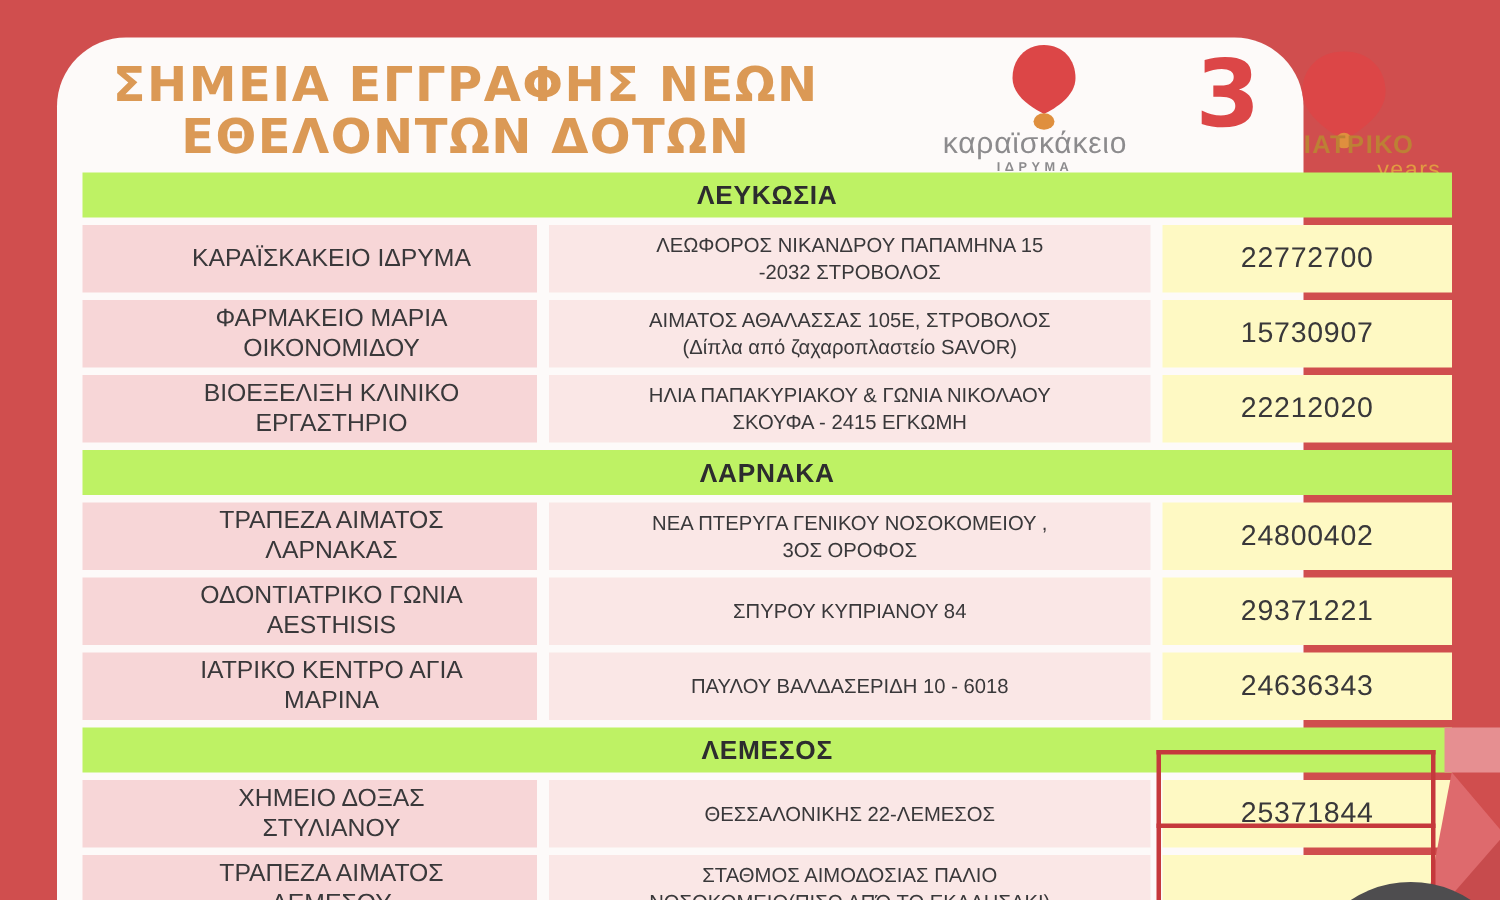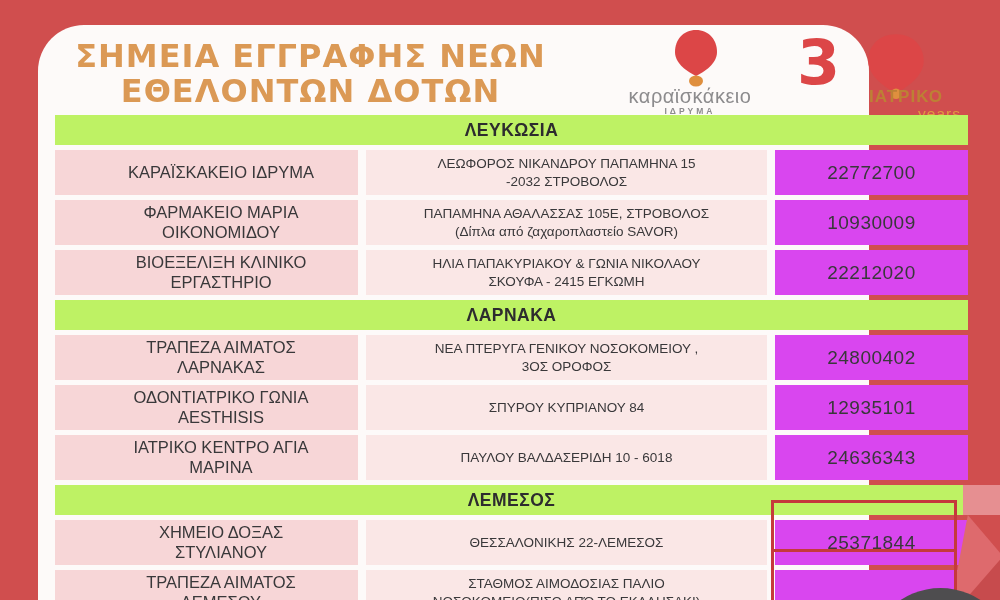--- a/index.html
+++ b/index.html
@@ -47,21 +47,21 @@
     font-size:17.5px;font-weight:bold;color:#2d2c2e;letter-spacing:.5px;
   }
   .cell{
     height:45px;display:flex;align-items:center;justify-content:center;
     text-align:center;color:#39383a;
   }
   .cell.loc{background:#f7d6d7;font-size:16.5px;}
   .cell.loc span{max-width:210px;line-height:1.2;padding-left:29px;}
   .cell.addr{background:#fae7e6;font-size:13.5px;}
   .cell.addr span{max-width:290px;line-height:1.3;}
-  .cell.phone{background:#d946ef;font-size:19px;letter-spacing:.5px;}
+  .cell.phone{background:#fef9c3;font-size:19px;letter-spacing:.5px;}
   
   .hl-line{position:absolute;background:#c5393c;}
   .hl-v1{left:771px;top:500px;width:3px;height:100px;}
   .hl-v2{left:954px;top:500px;width:3px;height:100px;}
   .hl-h1{left:771px;top:500px;width:186px;height:3px;}
   .hl-h2{left:771px;top:549px;width:186px;height:3px;}
   .ribbon-ext{position:absolute;left:963px;top:485px;width:37px;height:30px;background:#e68f91;}
   .ribbon-band{position:absolute;left:930px;top:485px;width:70px;height:115px;
     background:#de6a6d;clip-path:polygon(54% 26%,100% 59%,100% 100%,31% 100%);}
   .ribbon-dark{position:absolute;left:930px;top:485px;width:70px;height:115px;
@@ -107,24 +107,24 @@
       <div class="cell addr">
         <span>ΛΕΩΦΟΡΟΣ ΝΙΚΑΝΔΡΟΥ ΠΑΠΑΜΗΝΑ 15 -2032 ΣΤΡΟΒΟΛΟΣ</span>
       </div>
       <div class="cell phone">
         <span>22772700</span>
       </div>
       <div class="cell loc">
         <span>ΦΑΡΜΑΚΕΙΟ ΜΑΡΙΑ ΟΙΚΟΝΟΜΙΔΟΥ</span>
       </div>
       <div class="cell addr">
-        <span>ΠΑΠΑΜΗΝΑ ΑΘΑΛΑΣΣΑΣ 105Ε, ΣΤΡΟΒΟΛΟΣ (Δίπλα από ζαχαροπλαστείο SAVOR)</span>
+        <span>ΑΙΜΑΤΟΣ ΑΘΑΛΑΣΣΑΣ 105Ε, ΣΤΡΟΒΟΛΟΣ (Δίπλα από ζαχαροπλαστείο SAVOR)</span>
       </div>
       <div class="cell phone">
-        <span>10930009</span>
+        <span>15730907</span>
       </div>
       <div class="cell loc">
         <span>ΒΙΟΕΞΕΛΙΞΗ ΚΛΙΝΙΚΟ ΕΡΓΑΣΤΗΡΙΟ</span>
       </div>
       <div class="cell addr">
         <span>ΗΛΙΑ ΠΑΠΑΚΥΡΙΑΚΟΥ &amp; ΓΩΝΙΑ ΝΙΚΟΛΑΟΥ ΣΚΟΥΦΑ - 2415 ΕΓΚΩΜΗ</span>
       </div>
       <div class="cell phone">
         <span>22212020</span>
       </div>
@@ -138,21 +138,21 @@
       <div class="cell phone">
         <span>24800402</span>
       </div>
       <div class="cell loc">
         <span>ΟΔΟΝΤΙΑΤΡΙΚΟ ΓΩΝΙΑ AESTHISIS</span>
       </div>
       <div class="cell addr">
         <span>ΣΠΥΡΟΥ ΚΥΠΡΙΑΝΟΥ 84</span>
       </div>
       <div class="cell phone">
-        <span>12935101</span>
+        <span>29371221</span>
       </div>
       <div class="cell loc">
         <span>ΙΑΤΡΙΚΟ ΚΕΝΤΡΟ ΑΓΙΑ ΜΑΡΙΝΑ</span>
       </div>
       <div class="cell addr">
         <span>ΠΑΥΛΟΥ ΒΑΛΔΑΣΕΡΙΔΗ 10 - 6018</span>
       </div>
       <div class="cell phone">
         <span>24636343</span>
       </div>

